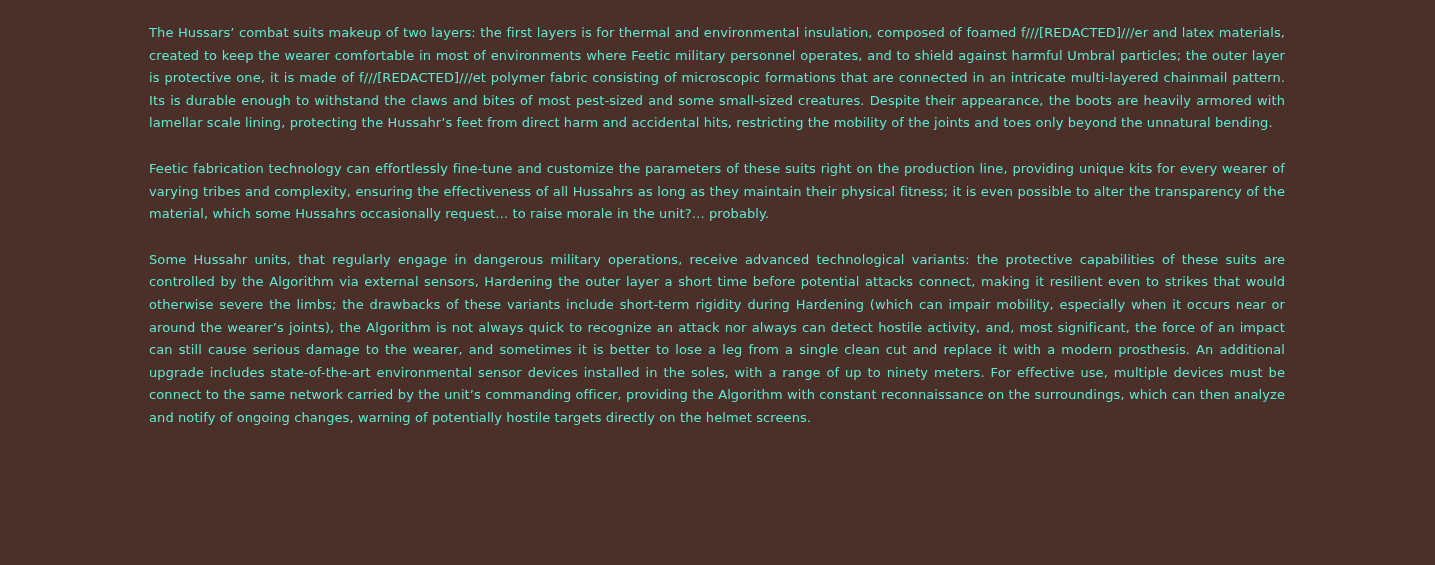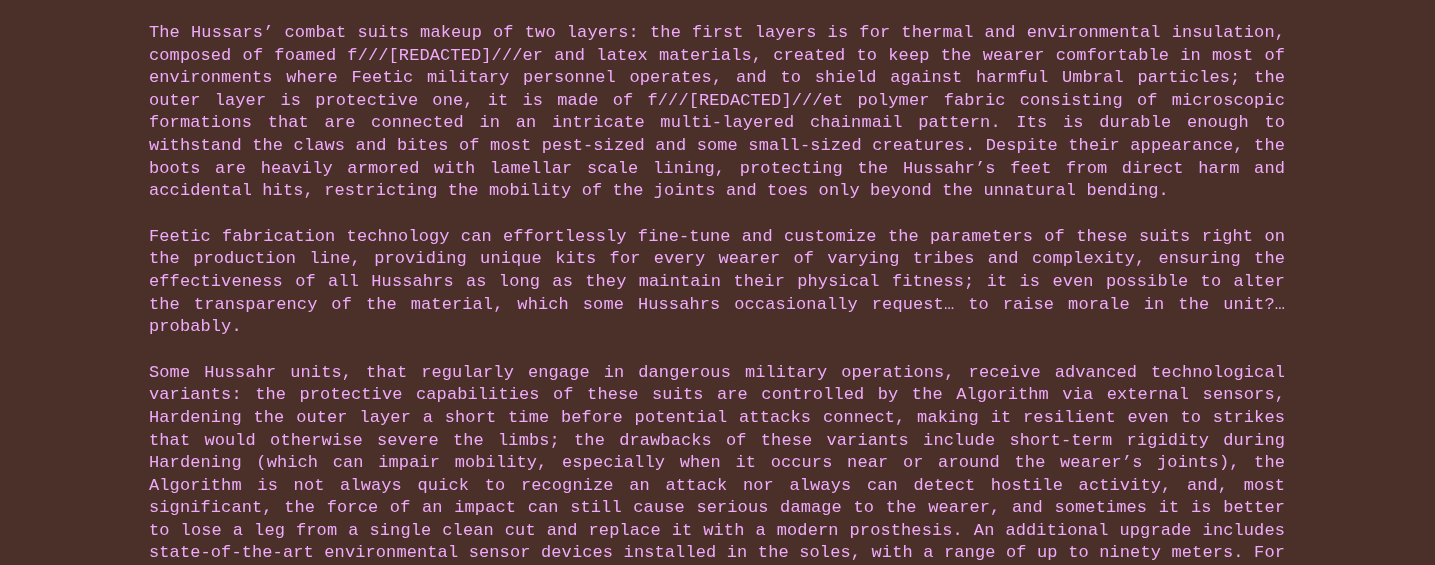--- a/index.html
+++ b/index.html
@@ -14,28 +14,27 @@
     overflow: hidden;
   }
   #article {
     position: absolute;
     left: 149px;
     top: 0;
     width: 1136px;
     padding-top: 22px;
   }
   .para {
-    color: #f0abfc;
-    font-size: 17px;
+    color: #5eead4;
+    font-size: 13px;
     line-height: 22.6px;
     text-align: justify;
     text-justify: inter-word;
     margin: 0 0 23px 0;
     letter-spacing: 0.1px;
-    font-family: Liberation Mono, monospace;
   }
   .para:last-child {
     margin-bottom: 18px;
   }
 </style>
 </head>
 <body>
 
 <div id="article">
   <p class="para">The Hussars’ combat suits makeup of two layers: the first layers is for thermal and environmental insulation, composed of foamed f///[REDACTED]///er and latex materials, created to keep the wearer comfortable in most of environments where Feetic military personnel operates, and to shield against harmful Umbral particles; the outer layer is protective one, it is made of f///[REDACTED]///et polymer fabric consisting of microscopic formations that are connected in an intricate multi-layered chainmail pattern. Its is durable enough to withstand the claws and bites of most pest-sized and some small-sized creatures. Despite their appearance, the boots are heavily armored with lamellar scale lining, protecting the Hussahr’s feet from direct harm and accidental hits, restricting the mobility of the joints and toes only beyond the unnatural bending.</p>

